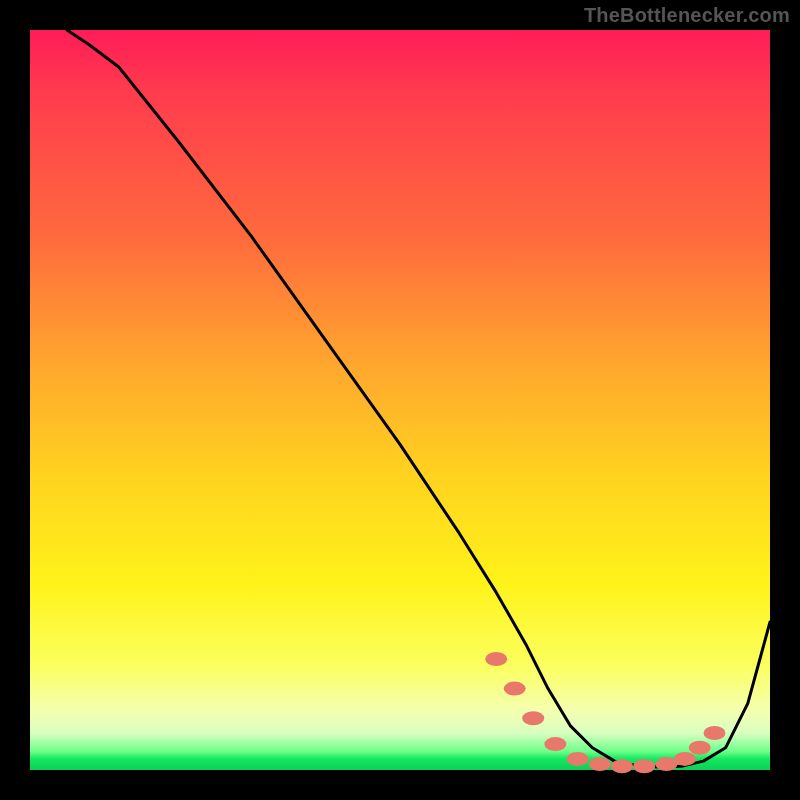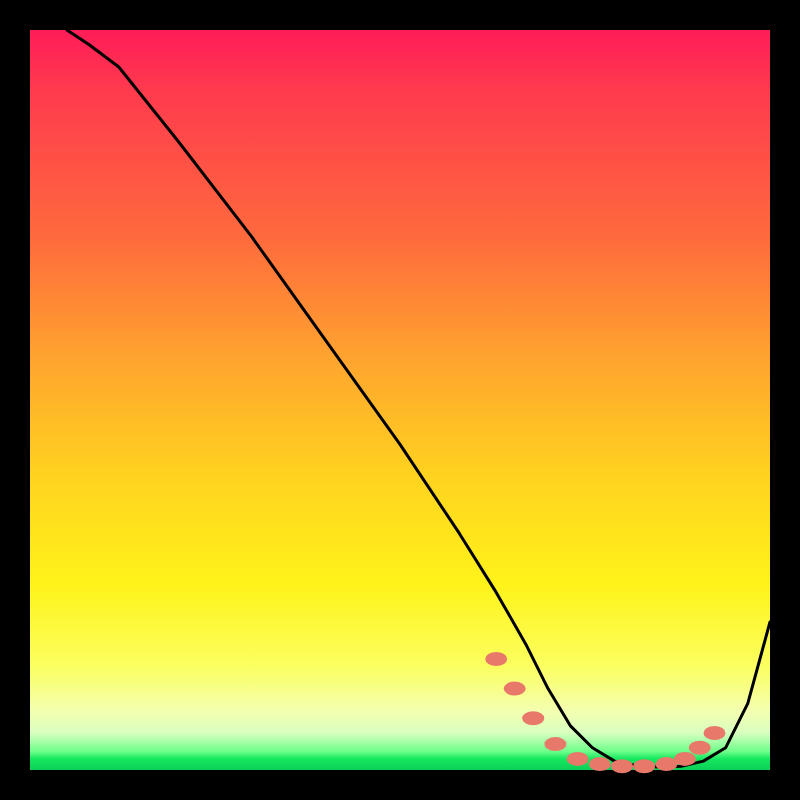--- a/index.html
+++ b/index.html
@@ -64,20 +64,21 @@
     width: 740px;
     height: 740px;
     overflow: visible;
   }
 </style>
 </head>
 <body>
 
 <div class="stage">
 
+  <div class="attribution">TheBottlenecker.com</div>
 
   <div class="plot">
     <div class="gradient"></div>
     <svg class="overlay" viewBox="0 0 740 740">
       <path id="curve-path" fill="none" stroke="#000000" stroke-width="3" stroke-linecap="round" stroke-linejoin="round" d="M37.0 0.0 L59.2 14.8 L88.8 37.0 L148.0 111.0 L222.0 207.2 L296.0 310.8 L370.0 414.4 L429.2 503.2 L466.2 562.4 L495.8 614.2 L518.0 658.6 L540.2 695.6 L562.4 717.8 L584.6 731.1 L606.8 735.6 L629.0 737.0 L651.2 736.3 L673.4 731.1 L695.6 717.8 L717.8 673.4 L740.0 592.0"></path>
       <g id="markers-group">
           <ellipse cx="466.2" cy="629.0" rx="11" ry="7" fill="#e8786a"></ellipse>
           <ellipse cx="484.7" cy="658.6" rx="11" ry="7" fill="#e8786a"></ellipse>
           <ellipse cx="503.2" cy="688.2" rx="11" ry="7" fill="#e8786a"></ellipse>
           <ellipse cx="525.4" cy="714.1" rx="11" ry="7" fill="#e8786a"></ellipse>

